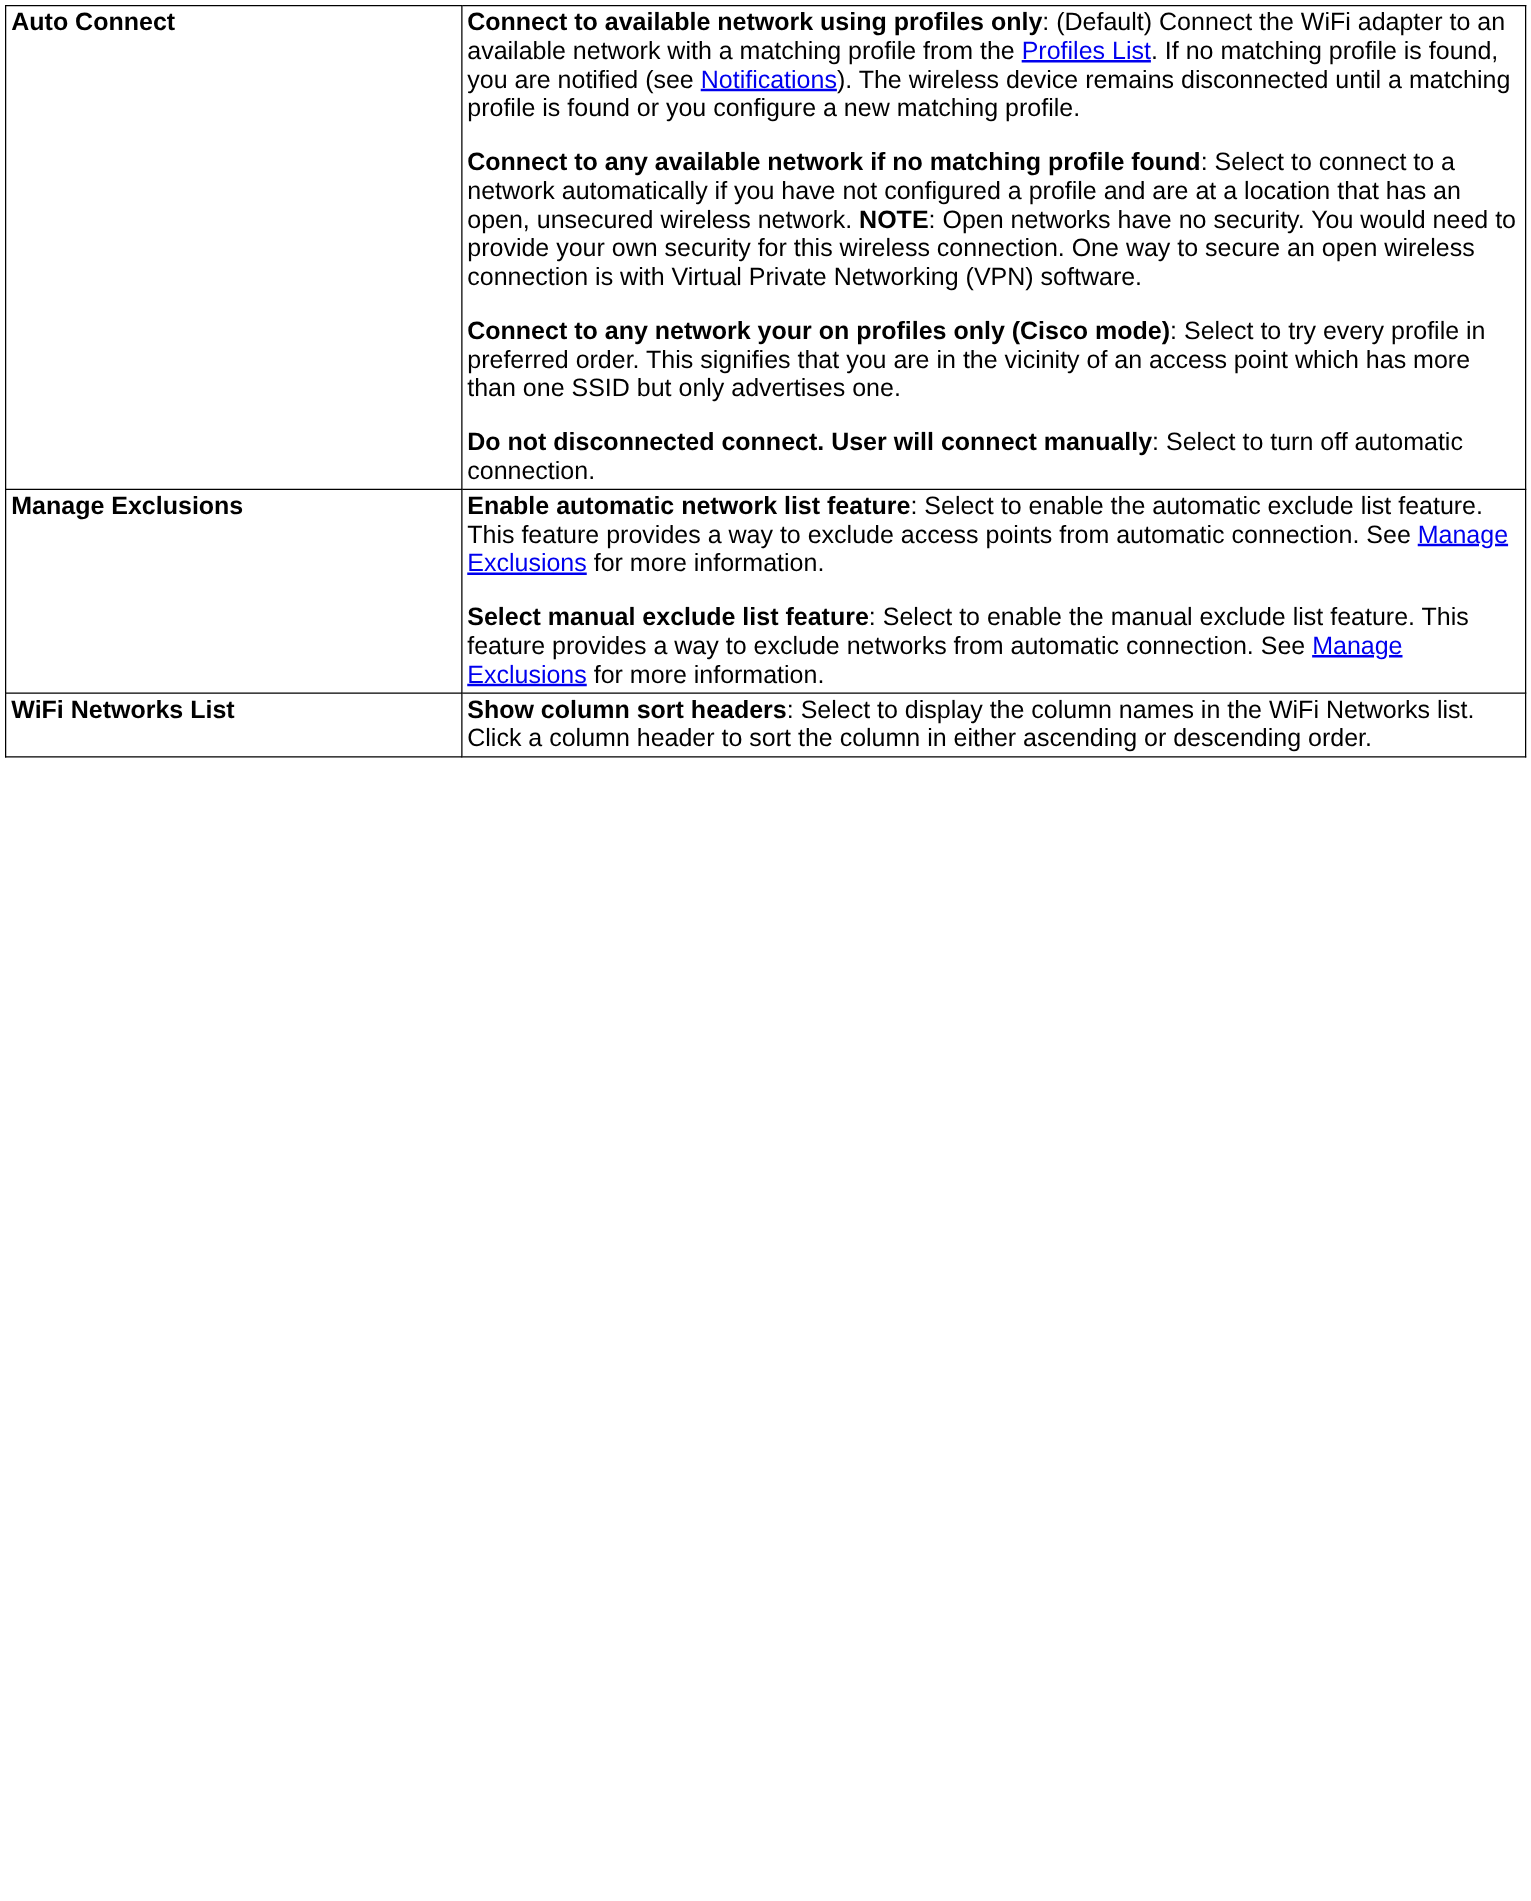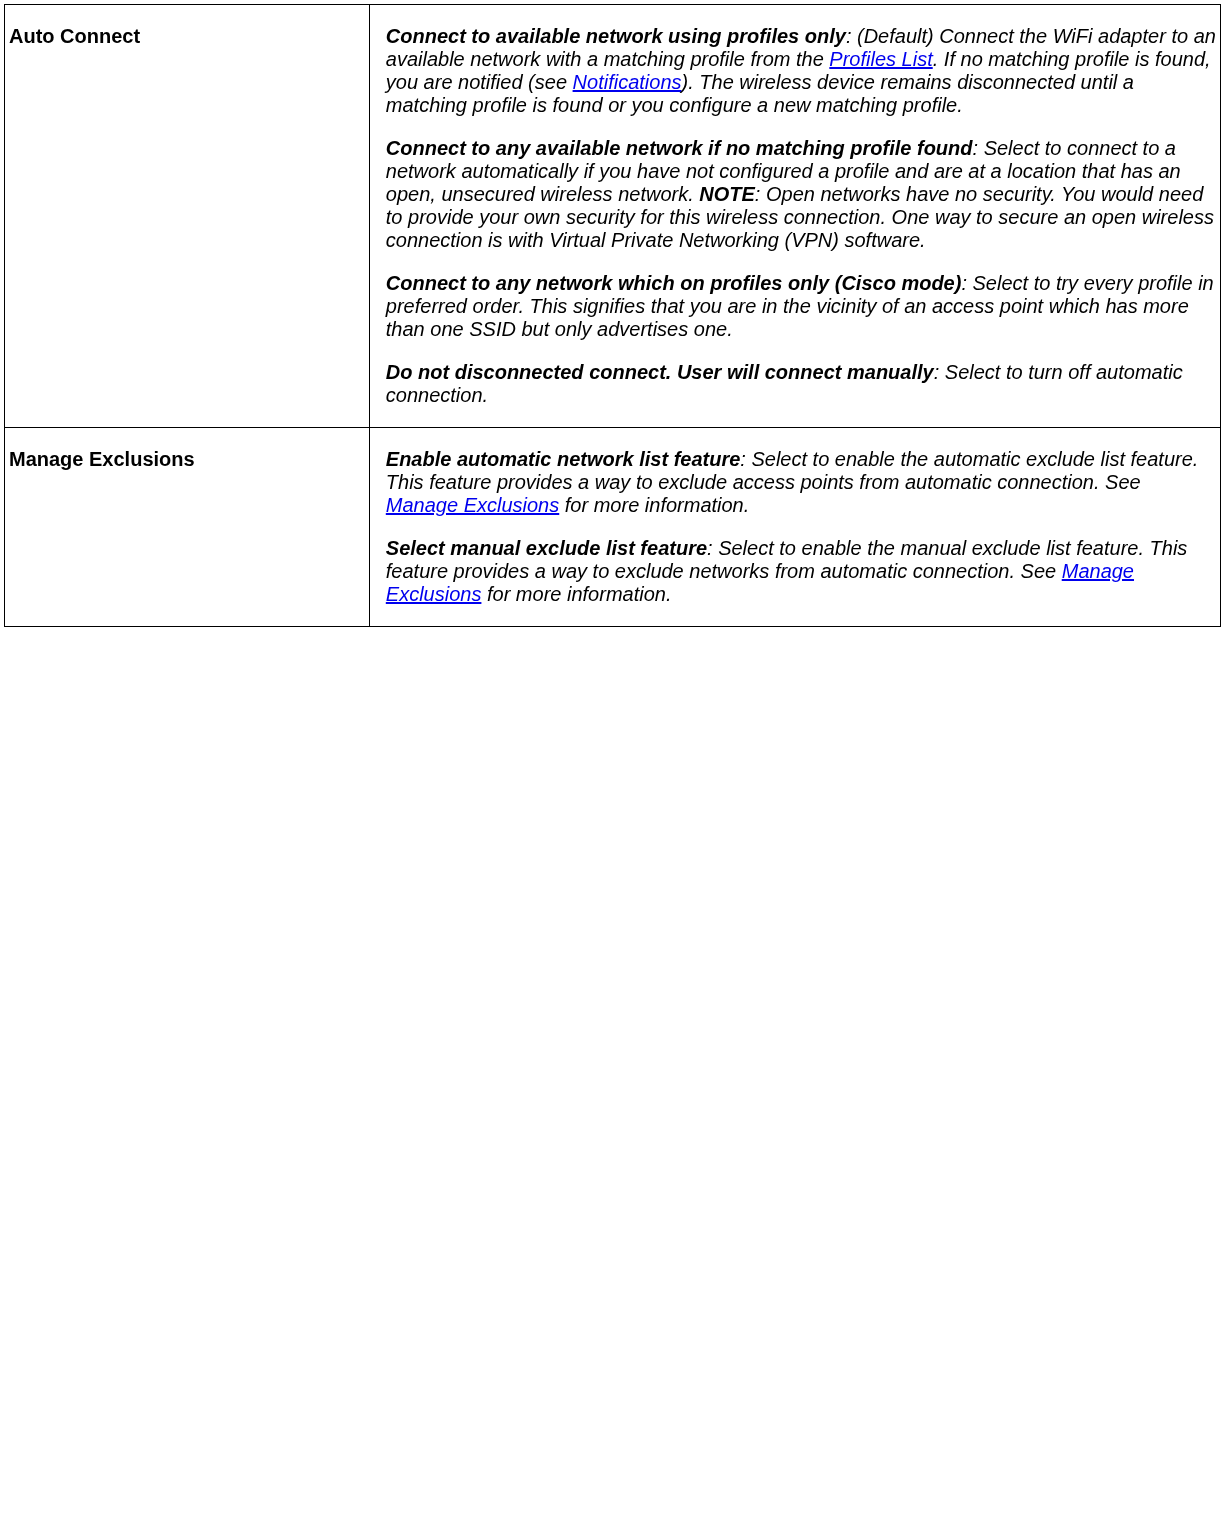--- a/index.html
+++ b/index.html
@@ -9,30 +9,29 @@
     padding: 4px;
     color: #000;
     background: #fff;
   }
   table {
     border-collapse: collapse;
     width: 100%;
   }
   td {
     border: 1.5px solid #000;
-    padding: 20px 4px;
+    padding: 2px 4px;
     vertical-align: top;
   }
   td.setting {
     width: 30%;
     font-weight: bold;
   }
   td.desc p {
-    margin: 0 0 20px 12px;
-    font-style: italic;
+    margin: 0 0 20px 0;
   }
   td.desc p:last-child {
     margin-bottom: 0;
   }
   a.link {
     color: #0000EE;
     text-decoration: underline;
   }
   b { font-weight: bold; }
 </style>
@@ -45,34 +44,42 @@
     <tr>
       <td class="setting">Auto Connect</td>
       <td class="desc">
         <p>
           <b>Connect to available network using profiles only</b><span>: (Default) Connect the WiFi adapter to an available network with a matching profile from the </span><a class="link" href="#">Profiles List</a><span>. If no matching profile is found, you are notified (see </span><a class="link" href="#">Notifications</a><span>). The wireless device remains disconnected until a matching profile is found or you configure a new matching profile.</span>
         </p>
         <p>
           <b>Connect to any available network if no matching profile found</b><span>: Select to connect to a network automatically if you have not configured a profile and are at a location that has an open, unsecured wireless network. </span><b>NOTE</b><span>: Open networks have no security. You would need to provide your own security for this wireless connection. One way to secure an open wireless connection is with Virtual Private Networking (VPN) software.</span>
         </p>
         <p>
-          <b>Connect to any network which on profiles only (Cisco mode)</b><span>: Select to try every profile in preferred order. This signifies that you are in the vicinity of an access point which has more than one SSID but only advertises one.</span>
+          <b>Connect to any network your on profiles only (Cisco mode)</b><span>: Select to try every profile in preferred order. This signifies that you are in the vicinity of an access point which has more than one SSID but only advertises one.</span>
         </p>
         <p>
           <b>Do not disconnected connect. User will connect manually</b><span>: Select to turn off automatic connection.</span>
         </p>
       </td>
     </tr>
 
     <tr>
       <td class="setting">Manage Exclusions</td>
       <td class="desc">
         <p>
           <b>Enable automatic network list feature</b><span>: Select to enable the automatic exclude list feature. This feature provides a way to exclude access points from automatic connection. See </span><a class="link" href="#">Manage Exclusions</a><span> for more information.</span>
         </p>
         <p>
           <b>Select manual exclude list feature</b><span>: Select to enable the manual exclude list feature. This feature provides a way to exclude networks from automatic connection. See </span><a class="link" href="#">Manage Exclusions</a><span> for more information.</span>
         </p>
       </td>
     </tr>
 
+    <tr>
+      <td class="setting">WiFi Networks List</td>
+      <td class="desc">
+        <p>
+          <b>Show column sort headers</b><span>: Select to display the column names in the WiFi Networks list. Click a column header to sort the column in either ascending or descending order.</span>
+        </p>
+      </td>
+    </tr>
   </tbody>
 </table>
 
 </body></html>

